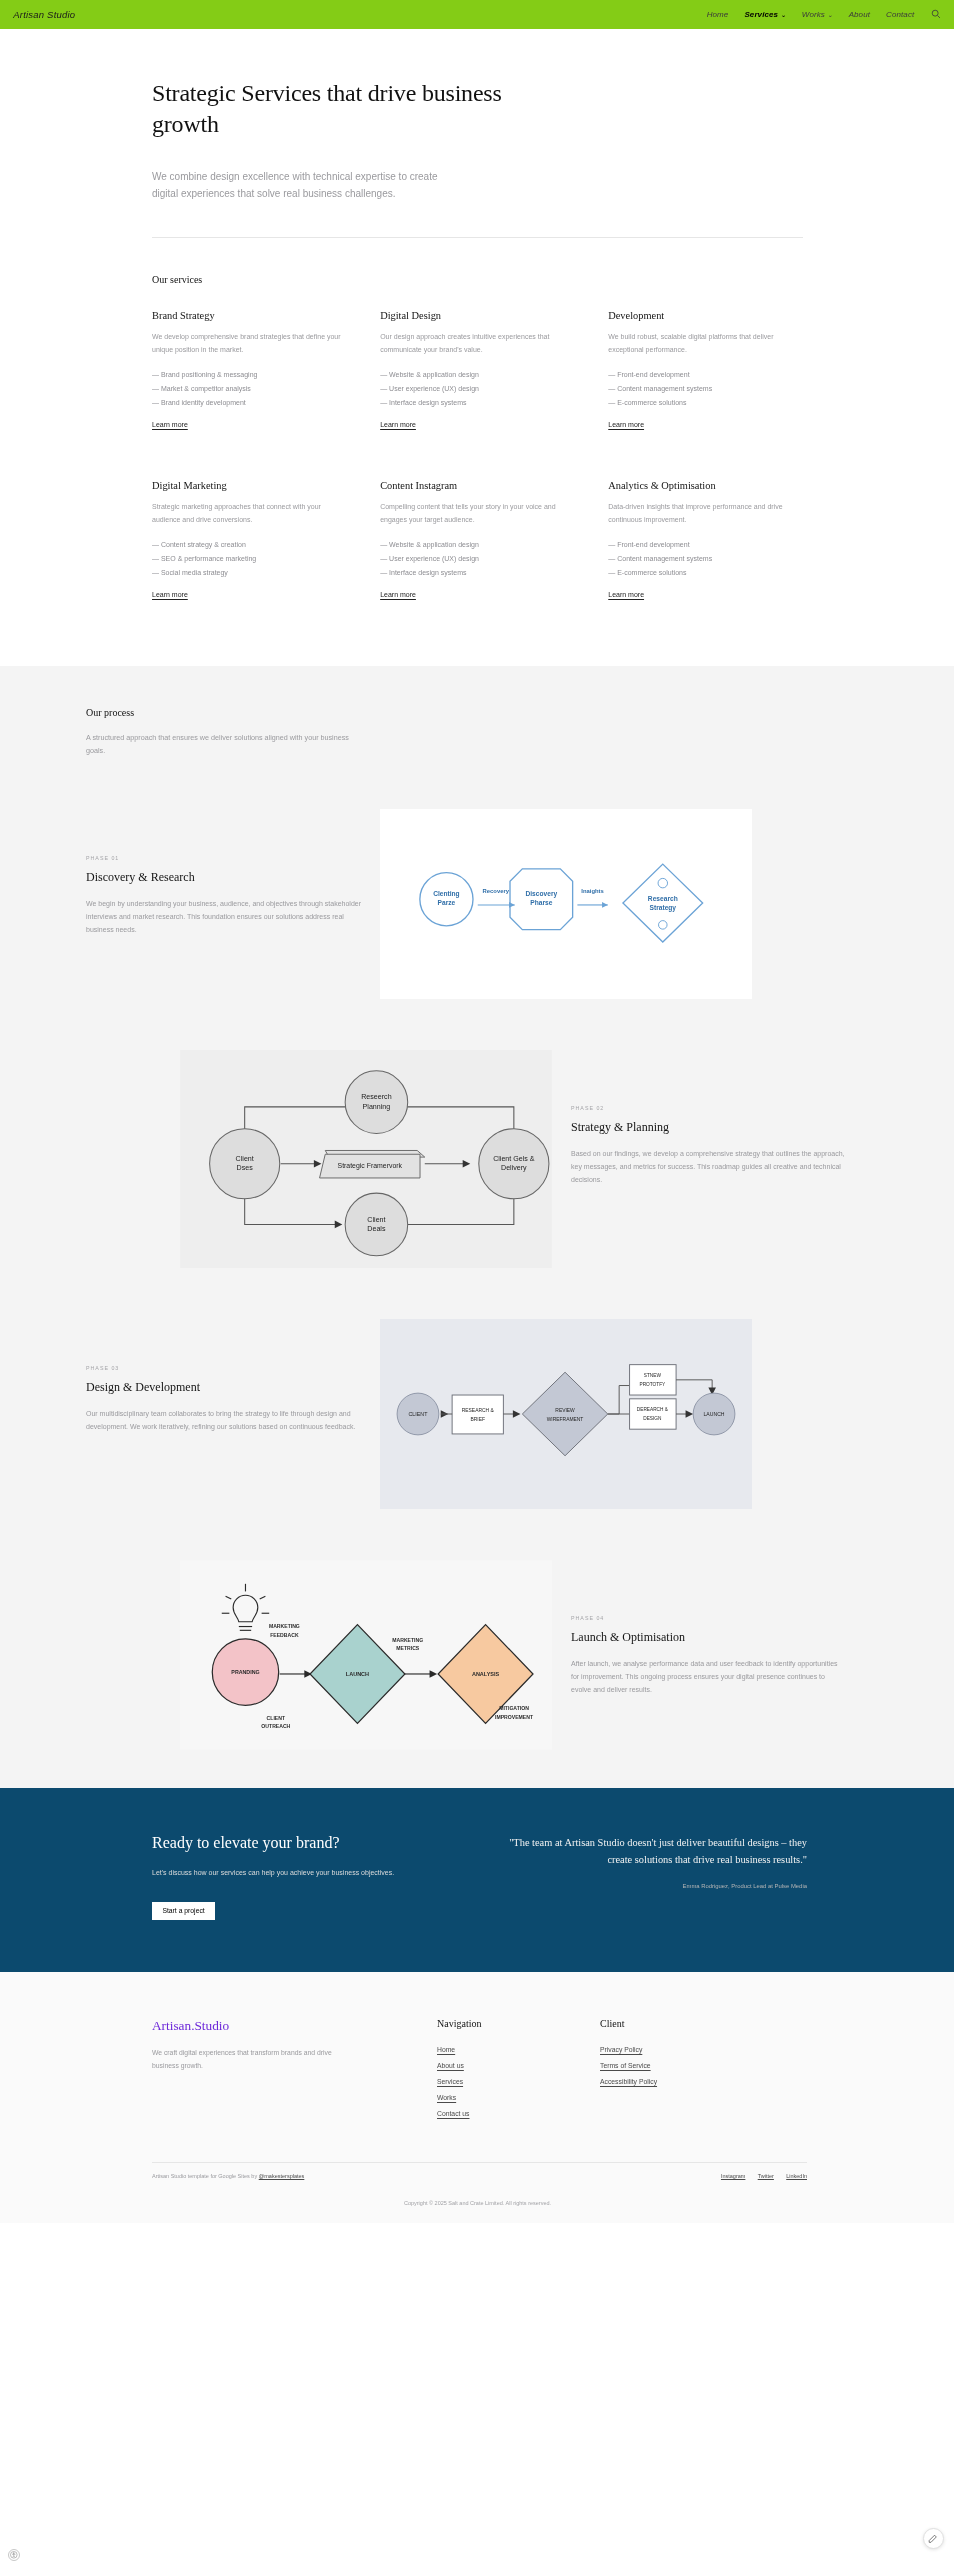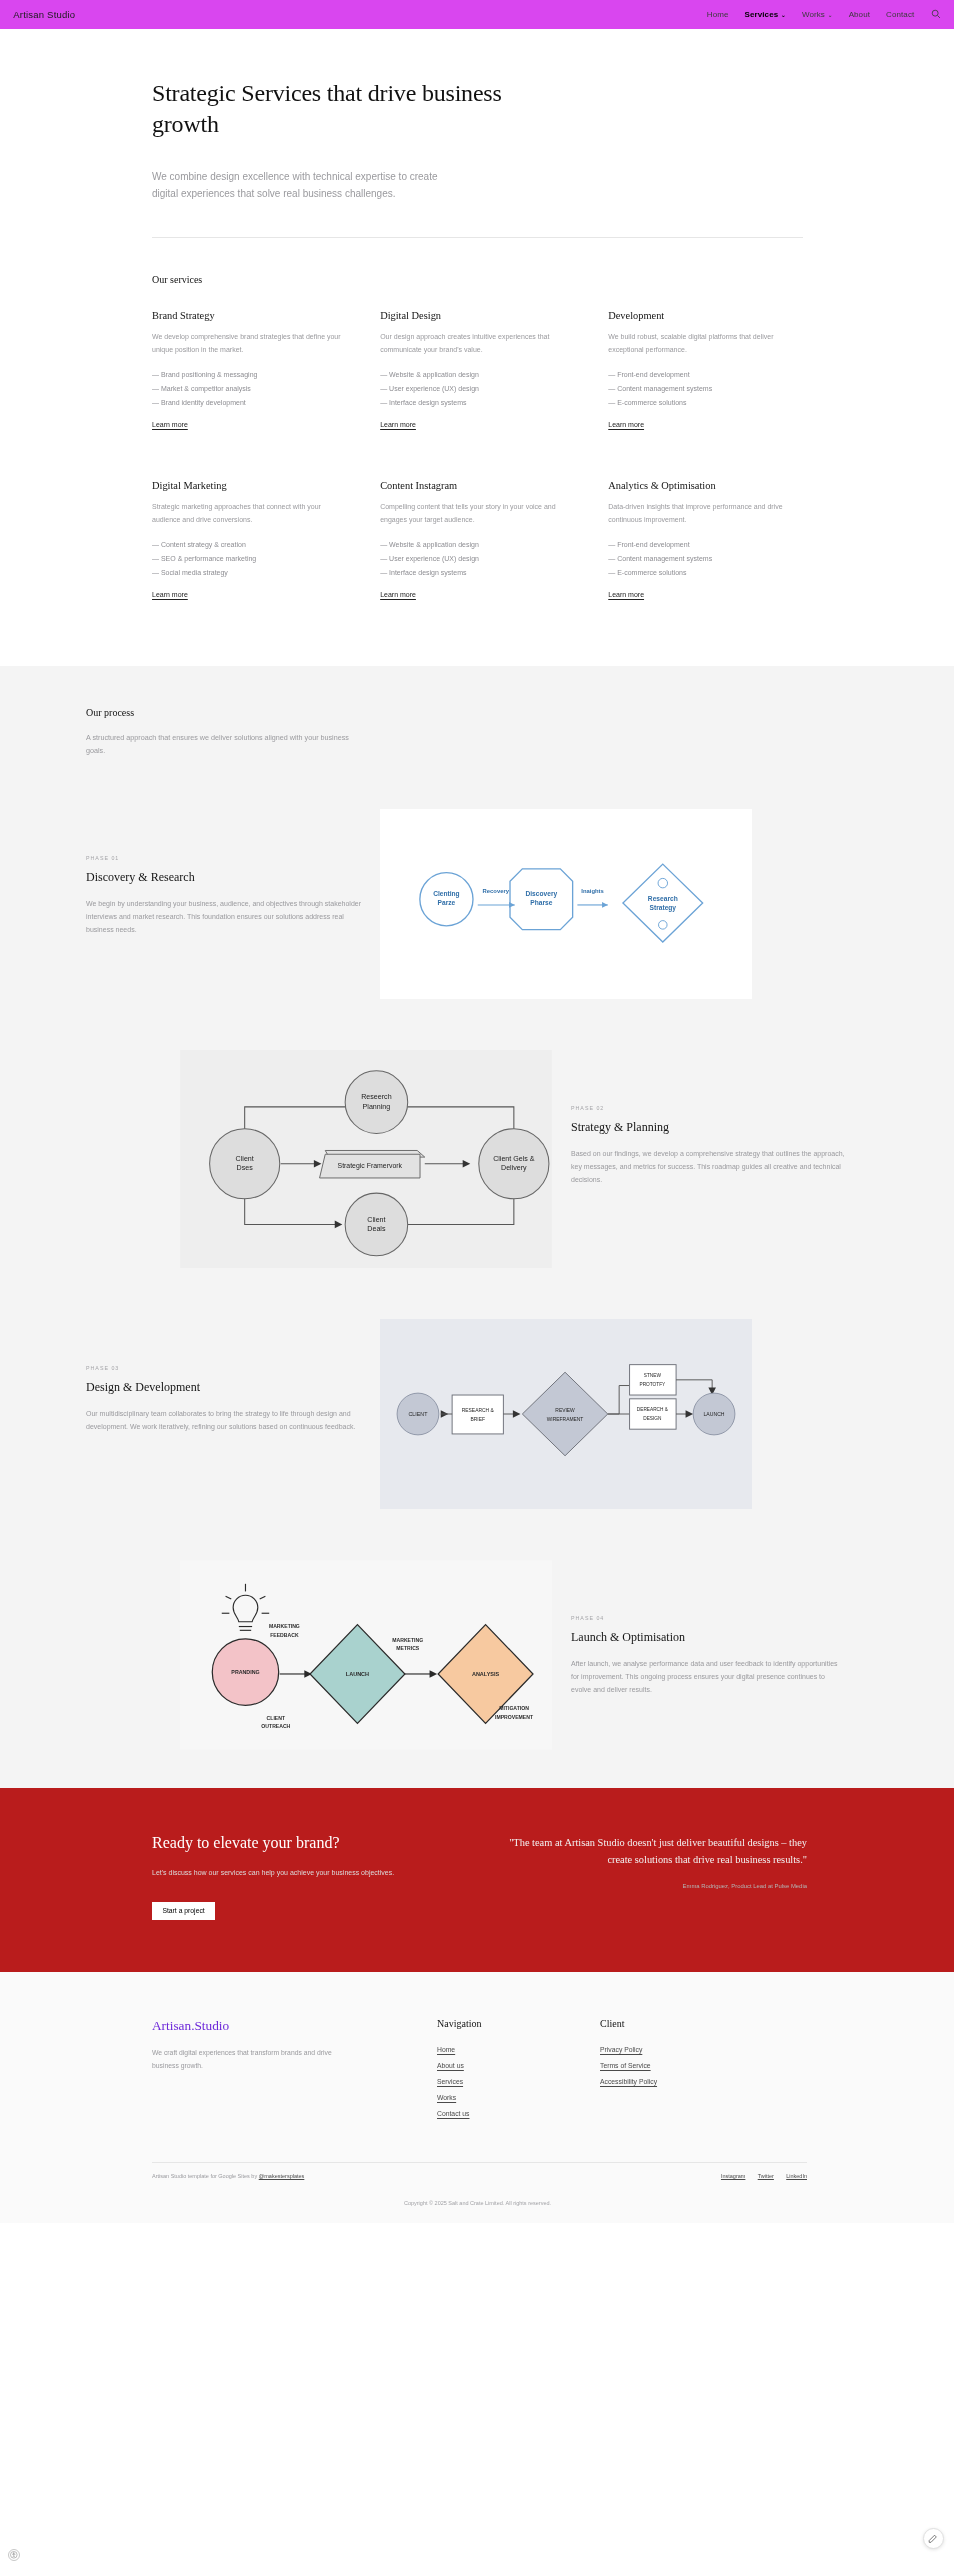--- a/index.html
+++ b/index.html
@@ -11,21 +11,22 @@
   }
   body { width: 955px; height: 2576px; position: relative; overflow: hidden; }
 
   
   .site-header {
     height: 28.5px;
     display: flex;
     align-items: center;
     justify-content: space-between;
     padding: 0 13.3px 0 13.3px;
-    background: #d946ef;
+    background: #84cc16;
+    font-style: italic;
   }
   .brand {
     font-size: 9.5px;
     letter-spacing: 0.2px;
     color: #1a1a1a;
   }
   .nav {
     display: flex;
     align-items: center;
     gap: 16px;
@@ -167,21 +168,21 @@
     position: relative;
     overflow: hidden;
   }
   .fig-bg-white  { background: #ffffff; }
   .fig-bg-light  { background: #f0f0f0; }
   .fig-bg-blue   { background: #e7e9ee; }
   .fig-bg-pale   { background: #f6f6f6; }
 
   
   .cta {
-    background: #b91c1c;
+    background: #0c4a6e;
     color: #fff;
     padding: 46px 0 52px 152px;
     min-height: 171px;
   }
   .cta-inner { width: 655px; display: flex; justify-content: space-between; }
   .cta-left { width: 313px; }
   .cta-left h2 {
     font-family: "Liberation Serif", serif;
     font-weight: 400;
     font-size: 16px;

